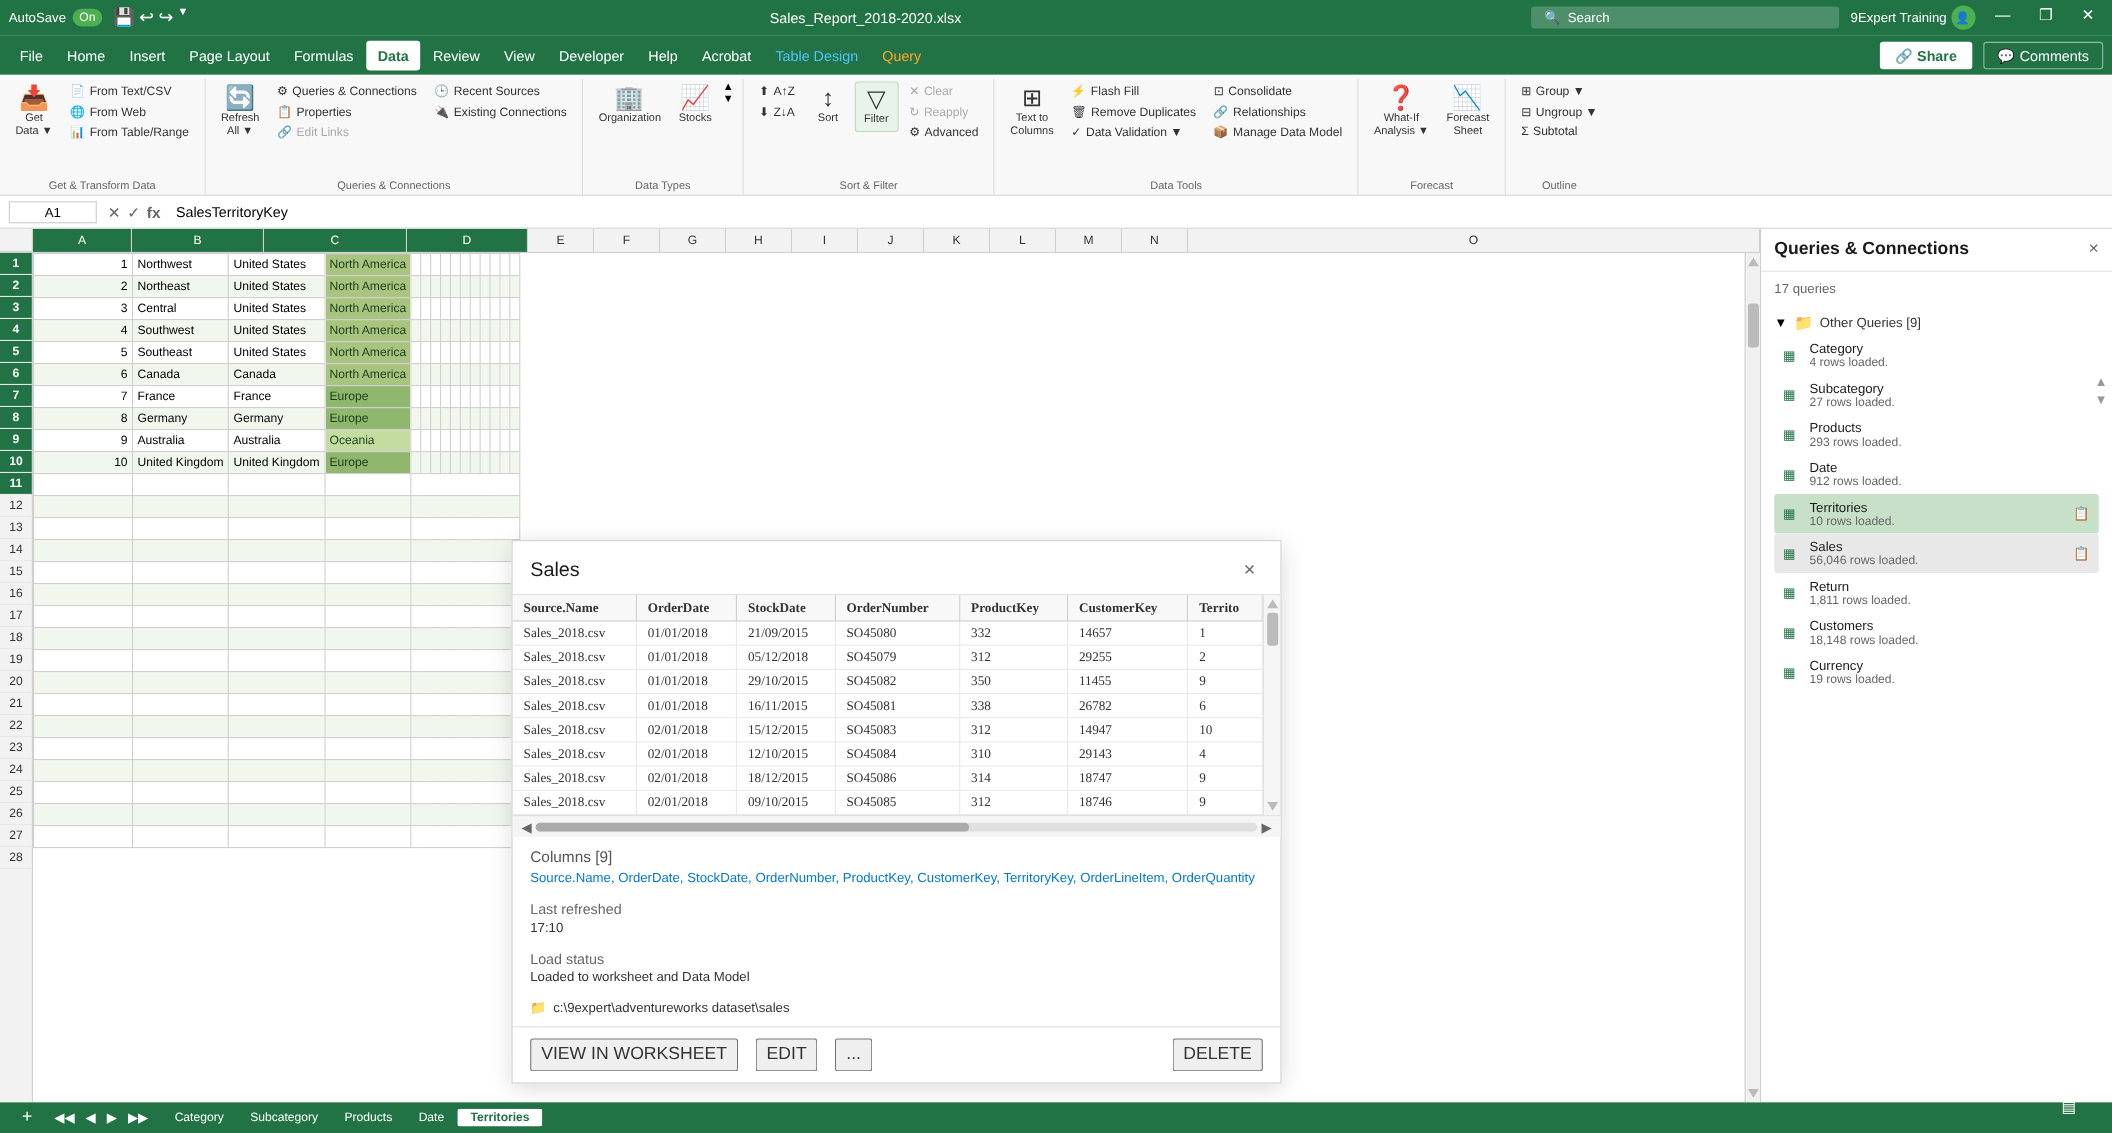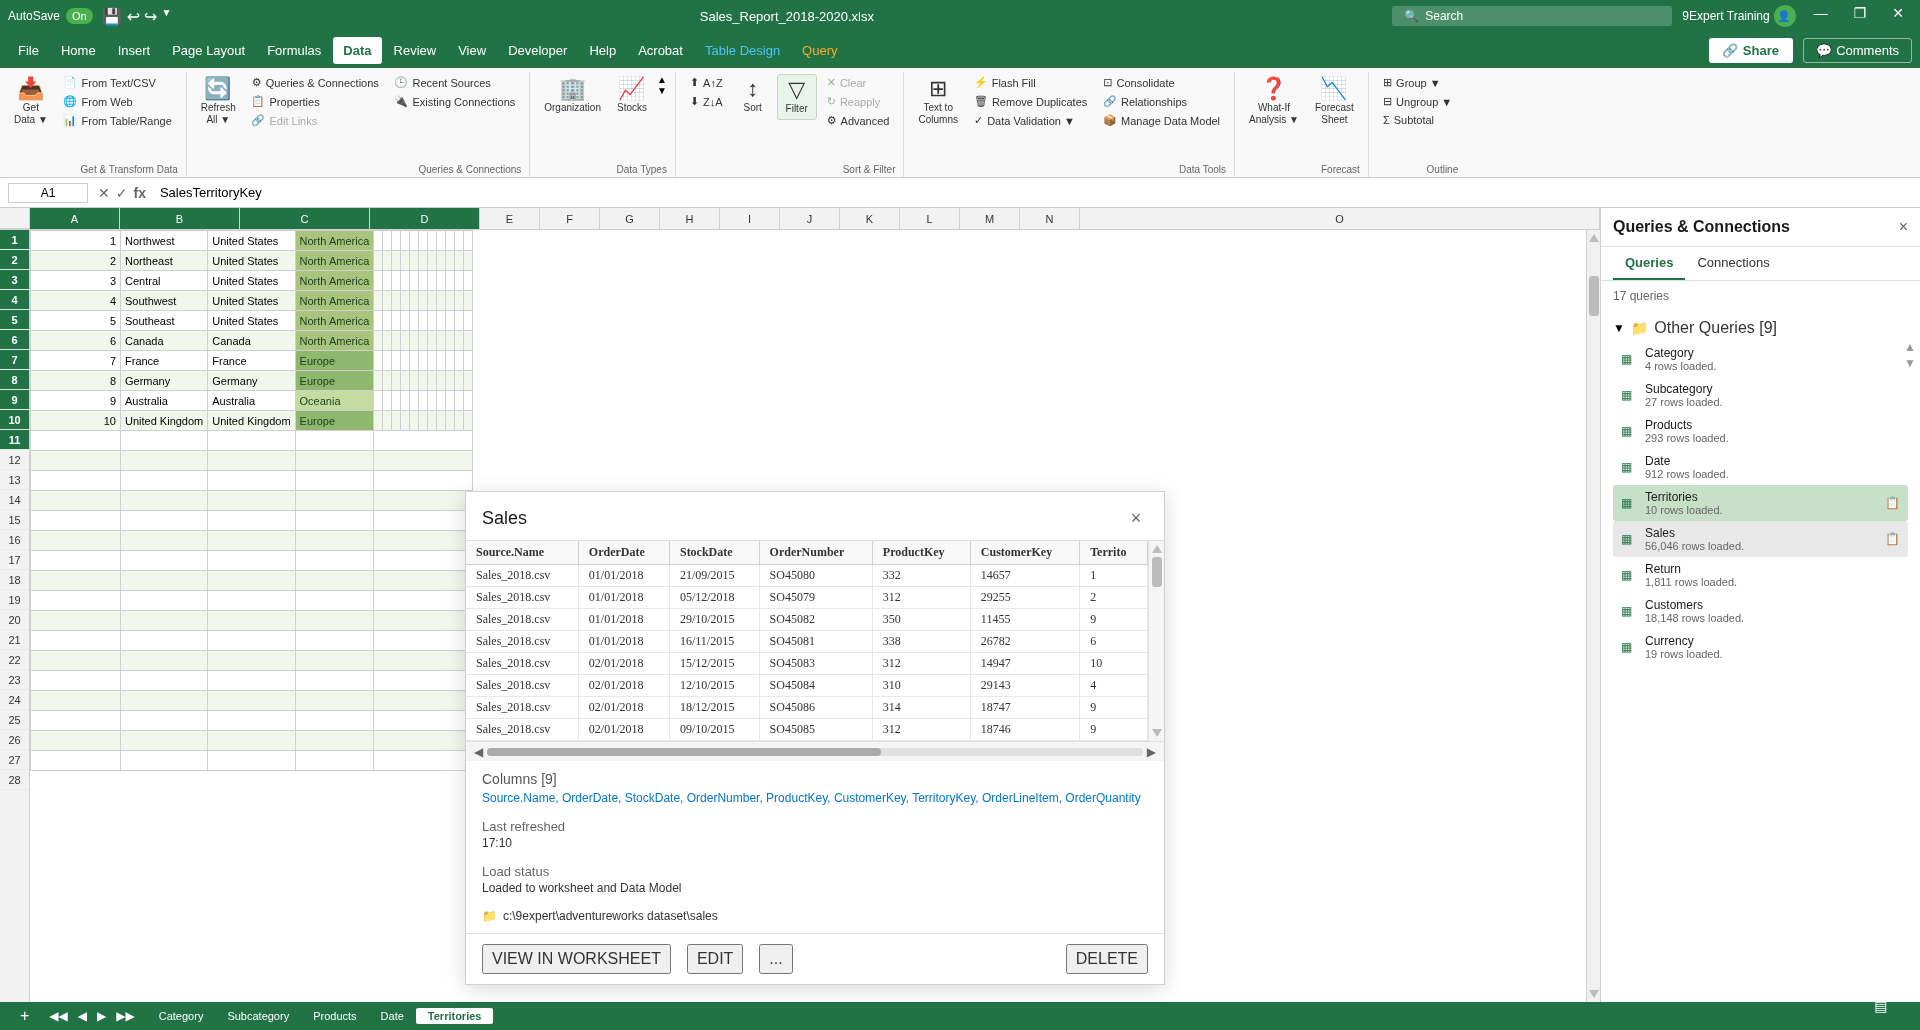--- a/index.html
+++ b/index.html
@@ -60,21 +60,21 @@
     }
     .ribbon-group-content {
       display: flex;
       align-items: flex-start;
       gap: 4px;
       flex: 1;
     }
     .ribbon-group-label {
       font-size: 10px;
       color: #666;
-      text-align: right;
+      text-align: center;
       width: 100%;
       margin-top: auto;
       padding-top: 2px;
     }
     .ribbon-btn {
       display: flex;
       flex-direction: column;
       align-items: center;
       justify-content: center;
       cursor: pointer;
@@ -183,21 +183,21 @@
     }
     .panel-title { font-size: 16px; font-weight: 600; color: #1a1a1a; }
     .panel-close { cursor: pointer; font-size: 16px; color: #666; }
     .panel-tabs { display: flex; border-bottom: 1px solid #e0e0e0; padding: 0 12px; }
     .panel-tab { padding: 8px 12px; font-size: 13px; cursor: pointer; color: #333; }
     .panel-tab.active { border-bottom: 2px solid #217346; color: #217346; font-weight: 600; }
     .query-count { font-size: 12px; color: #666; padding: 8px 12px; }
     .query-section { padding: 4px 12px; }
     .section-header { display: flex; align-items: center; gap: 6px; padding: 4px 0; cursor: pointer; }
     .folder-icon { color: #ffd700; font-size: 14px; }
-    .section-title { font-size: 16px; color: #333; font-weight: 500; }
+    .section-title { font-size: 12px; color: #333; font-weight: 500; }
     .query-item {
       display: flex;
       align-items: center;
       padding: 5px 8px;
       cursor: pointer;
       border-radius: 3px;
       gap: 8px;
     }
     .query-item.selected { background: #c7e0c7; }
     .query-icon { color: #217346; font-size: 12px; width: 16px; }
@@ -1083,24 +1083,20 @@
         <button class="popup-footer-btn delete">DELETE</button>
       </div>
     </div>
   </div>
 
   <div id="right-panel">
     <div class="panel-header">
       <span class="panel-title">Queries &amp; Connections</span>
       <span class="panel-close">×</span>
     </div>
-    <div class="panel-tabs">
-      <div class="panel-tab active">Queries</div>
-      <div class="panel-tab">Connections</div>
-    </div>
     <div class="query-count">17 queries</div>
     <div class="panel-scroll">
 
       <div class="query-section">
         <div class="section-header">
           <span>▼</span>
           <span class="folder-icon">📁</span>
           <span class="section-title">Other Queries [9]</span>
         </div>
 

